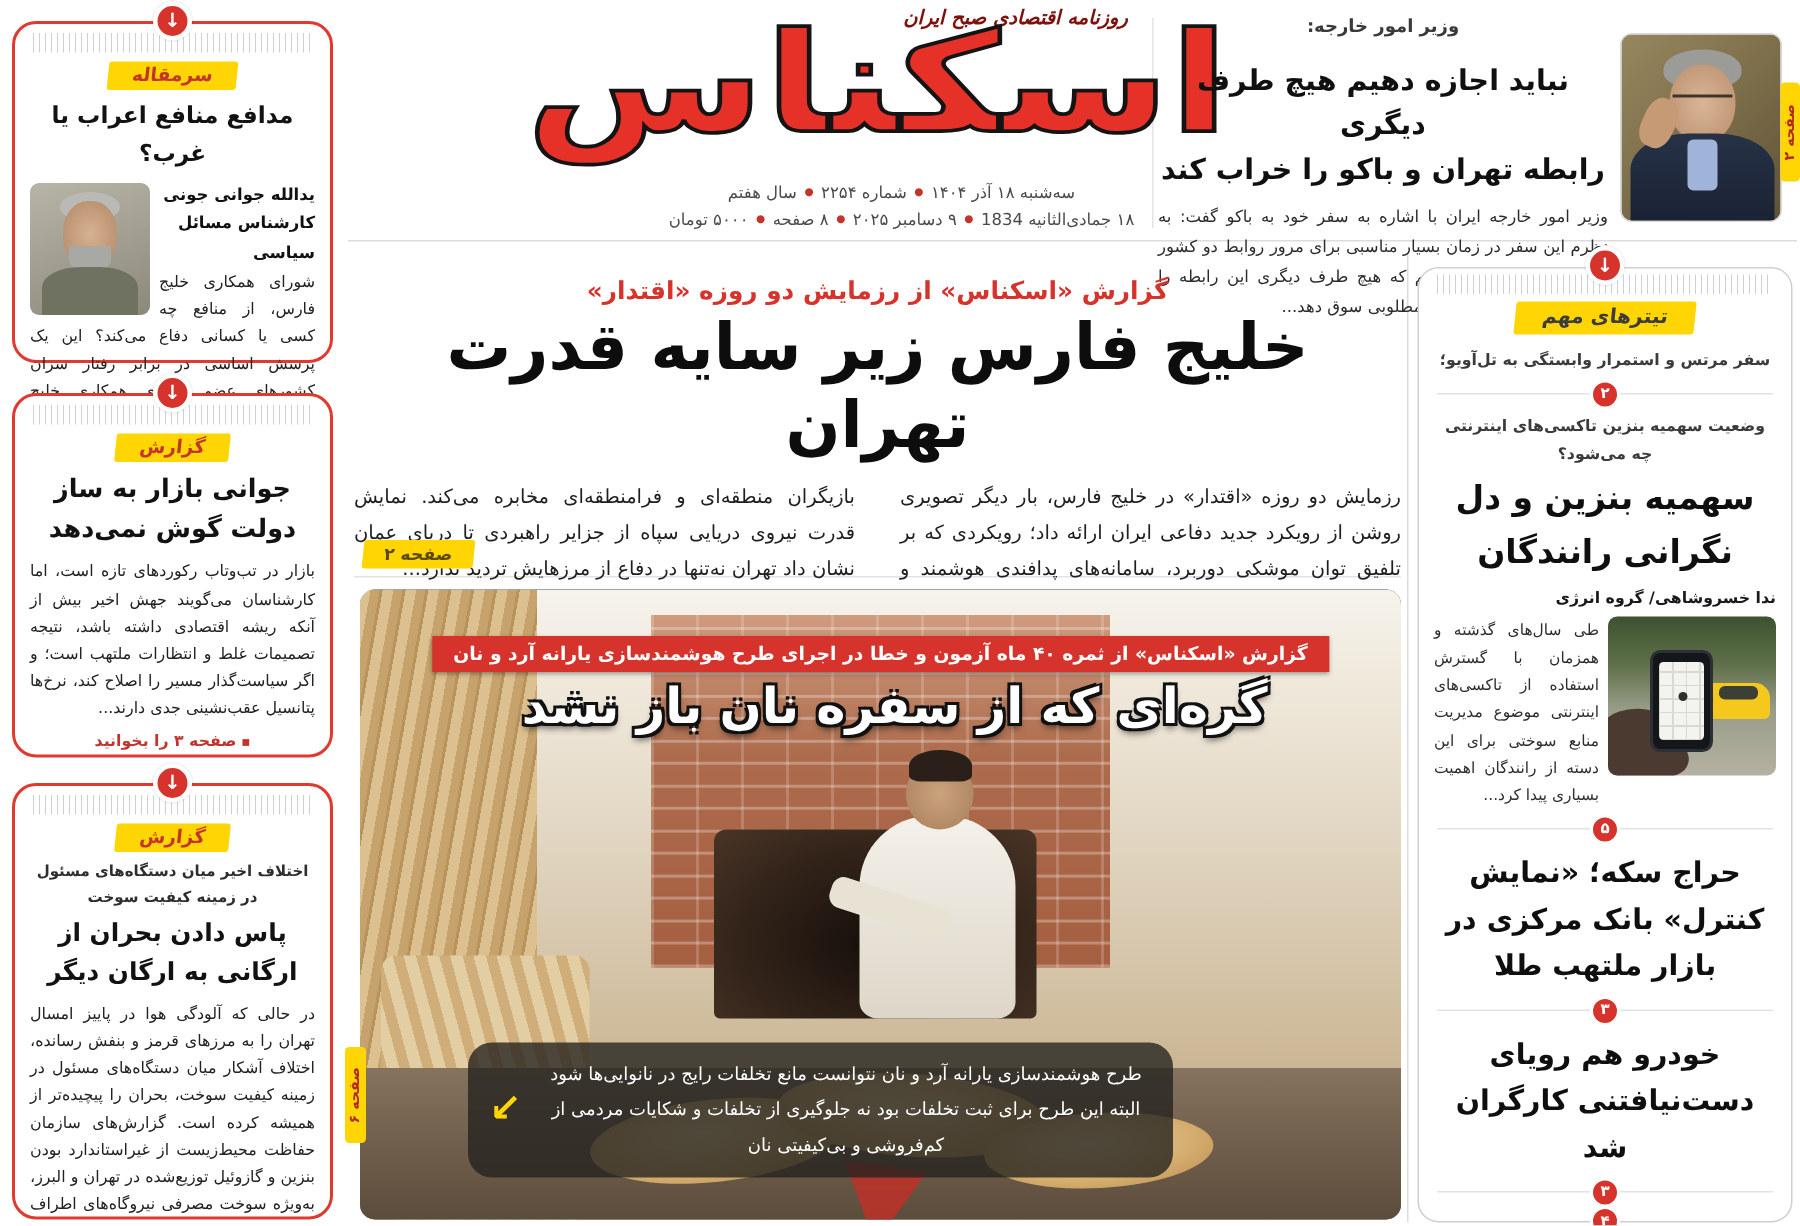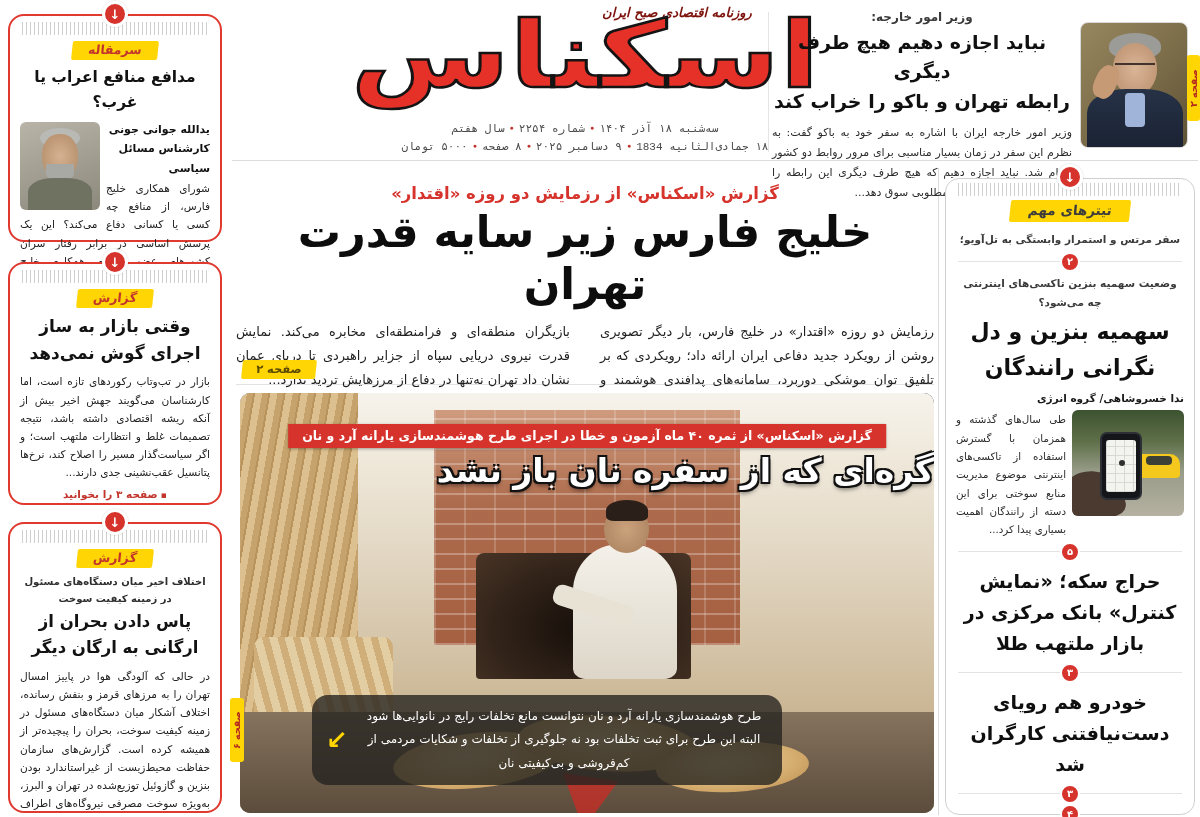--- a/index.html
+++ b/index.html
@@ -17,27 +17,27 @@
 
   
   .masthead { position:absolute; left:235px; top:0; width:700px; height:160px; text-align:center; }
   .tagline { position:absolute; top:5px; left:352px; width:180px; color:#7d120c; font-size:13px; font-weight:bold; font-style:italic; white-space:nowrap; }
   .logo {
     position:absolute; top:8px; left:0; width:100%;
     font-size:92px; line-height:1.05; font-weight:bold; color:#e63129;
     -webkit-text-stroke:2.5px #141414; letter-spacing:2px;
     transform:scaleX(1.25); transform-origin:center;
   }
-  .dates { position:absolute; top:120px; left:0; width:100%; font-size:11px; color:#4a4a4a; line-height:1.65;font-family:Liberation Mono, monospace; }
+  .dates { position:absolute; top:120px; left:16px; width:100%; font-size:11px; color:#4a4a4a; line-height:1.65; }
   .dates .dot { display:inline-block; margin:0 5px; }
   .dates .dot::before { content:"●"; color:#c2342c; font-size:7px; vertical-align:2px; }
 
   
   .tr-article { position:absolute; left:772px; top:10px; width:300px; text-align:center; }
-  .tr-kicker { font-size:12px; font-weight:bold; color:#3a3a3a; margin-bottom:4px; }
+  .tr-kicker { font-size:12px; font-weight:bold; color:#3a3a3a; margin-bottom:16px; }
   .tr-title { font-size:19px; font-weight:bold; color:#101010; line-height:1.55; }
   .tr-body { margin-top:7px; font-size:11px; color:#2b2b2b; text-align:justify; line-height:1.8; }
   .tr-photo { position:absolute; left:1080px; top:22px; width:108px; height:126px; border-radius:8px; border:1px solid #d8d8d8; overflow:hidden;
     background:linear-gradient(135deg,#97875f 0%,#7a6b48 55%,#5e5236 100%); }
   .fm-hair { position:absolute; left:28px; top:10px; width:52px; height:26px; border-radius:50% 50% 40% 40%; background:#9b9b97; }
   .fm-face { position:absolute; left:32px; top:20px; width:44px; height:52px; border-radius:48%; background:radial-gradient(#d9b596,#b98e6d); }
   .fm-glasses { position:absolute; left:34px; top:40px; width:40px; height:8px; border-top:2px solid #40342c; }
   .fm-suit { position:absolute; left:6px; top:66px; width:96px; height:60px; border-radius:40% 40% 0 0; background:linear-gradient(#273247,#1a2233); }
   .fm-shirt { position:absolute; left:44px; top:70px; width:20px; height:34px; background:#9fb4d8; border-radius:4px; }
   .fm-hand { position:absolute; left:14px; top:42px; width:22px; height:34px; border-radius:40%; background:#c79a76; transform:rotate(25deg); }
@@ -99,21 +99,21 @@
   .pf-baker-body { position:absolute; left:48%; top:36%; width:15%; height:32%; border-radius:45% 45% 12% 12% / 35% 35% 8% 8%;
     background:linear-gradient(180deg,#f4f1ea,#ddd6c8); }
   .pf-baker-arm { position:absolute; left:45%; top:48%; width:12%; height:5%; border-radius:8px; background:#e8e2d4; transform:rotate(18deg); }
   .pf-table { position:absolute; left:0; bottom:0; width:100%; height:24%; background:linear-gradient(180deg,#85735e,#5c4c3b); }
   .pf-loaf { position:absolute; border-radius:50%; background:radial-gradient(ellipse at 45% 40%, #ecd2a0 0%, #d4ac6e 60%, #b88c4e 100%); }
   .loaf-a { left:22%; bottom:6%; width:24%; height:13%; transform:rotate(-6deg); }
   .loaf-b { left:40%; bottom:10%; width:26%; height:13%; transform:rotate(4deg); }
   .loaf-c { left:60%; bottom:5%; width:22%; height:12%; transform:rotate(-3deg); }
   .pf-banner { position:absolute; top:31px; left:50%; transform:translateX(-50%); background:#d6332c; color:#fff;
     font-size:12.5px; font-weight:bold; padding:4px 14px 5px; white-space:nowrap; box-shadow:0 1px 3px rgba(0,0,0,0.35); }
-  .pf-title { position:absolute; top:58px; left:0; width:100%; color:#fff; font-size:33px; font-weight:bold;
+  .pf-title { position:absolute; top:58px; left:0; width:100%; text-align:center; color:#fff; font-size:33px; font-weight:bold;
     text-shadow:2px 2px 0 #111, -2px -2px 0 #111, 2px -2px 0 #111, -2px 2px 0 #111, 0 3px 5px rgba(0,0,0,0.6);padding-left:19px; }
   .pf-caption { position:absolute; bottom:28px; left:72px; width:470px; background:rgba(35,33,30,0.78); border-radius:16px;
     color:#fff; font-size:12px; line-height:1.95; text-align:center; padding:10px 18px 10px 52px; }
   .pf-caption-arrow { position:absolute; left:14px; top:50%; transform:translateY(-50%); color:#ffd503; font-size:26px; font-weight:bold; }
   .pf-watermark { position:absolute; bottom:-16px; left:46%; width:0; height:0; opacity:0.8;
     border-left:28px solid transparent; border-right:28px solid transparent; border-top:52px solid #c42e27; transform:rotate(8deg); }
 
   
   .hl-box { position:absolute; left:945px; top:178px; width:250px; height:637px; border:1.5px solid #cfcfcf; border-radius:14px; background:#fff; padding:6px 10px 0; }
   .hl-badge-row { text-align:center; margin:2px 0 8px; }
@@ -193,21 +193,21 @@
     <div class="sb-author">یدالله جوانی جونی</div>
     <div class="sb-author">کارشناس مسائل سیاسی</div>
     <p class="sb-body">شورای همکاری خلیج فارس، از منافع چه کسی یا کسانی دفاع می‌کند؟ این یک پرسش اساسی در برابر رفتار سران کشورهای عضو شورای همکاری خلیج فارس از زمان تشکیل این شورا تا کنون است...</p>
     <div class="sb-footer">صفحه ۲ را بخوانید</div>
   </section>
 
   <section class="side-box box-2">
     <div class="arrow-circle">↓</div>
     <div class="hatch"></div>
     <div class="badge-row"><span class="badge">گزارش</span></div>
-    <h3 class="sb-title" style="font-size:17px;">وقتی بازار به ساز اجرای گوش نمی‌دهد</h3>
+    <h3 class="sb-title" style="font-size:17px;">جوانی بازار به ساز دولت گوش نمی‌دهد</h3>
     <p class="sb-body">بازار در تب‌وتاب رکوردهای تازه است، اما کارشناسان می‌گویند جهش اخیر بیش از آنکه ریشه اقتصادی داشته باشد، نتیجه تصمیمات غلط و انتظارات ملتهب است؛ و اگر سیاست‌گذار مسیر را اصلاح کند، نرخ‌ها پتانسیل عقب‌نشینی جدی دارند...</p>
     <div class="sb-footer">صفحه ۳ را بخوانید</div>
   </section>
 
   <section class="side-box box-3">
     <div class="arrow-circle">↓</div>
     <div class="hatch"></div>
     <div class="badge-row"><span class="badge">گزارش</span></div>
     <div class="sb-kicker">اختلاف اخیر میان دستگاه‌های مسئول در زمینه کیفیت سوخت</div>
     <h3 class="sb-title" style="font-size:16.5px;">پاس دادن بحران از ارگانی به ارگان دیگر</h3>

